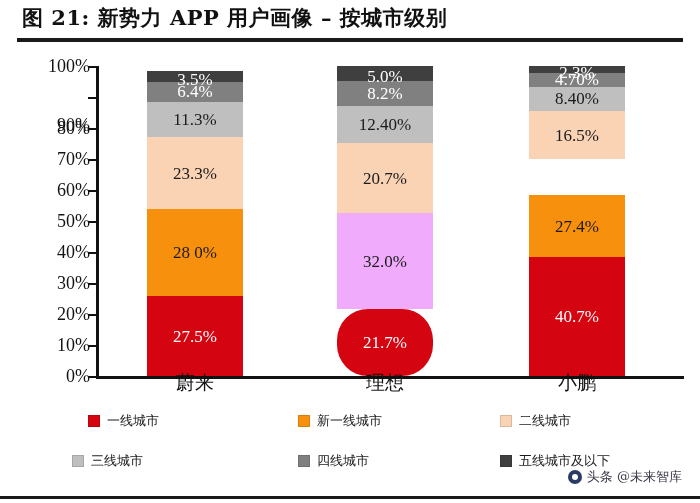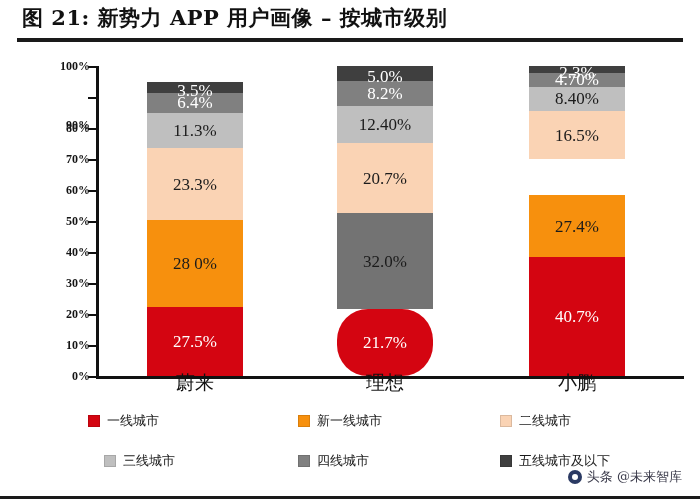--- a/index.html
+++ b/index.html
@@ -55,25 +55,24 @@
     left: 18px;
     top: 0;
     width: 72px;
     height: 325px;
   }
   .y-tick-label {
     position: absolute;
     right: 0;
     width: 72px;
     text-align: right;
-    font-size: 12px;
+    font-size: 18px;
     color: #141414;
     transform: translateY(-50%);
     font-family: "Liberation Serif", "DejaVu Serif", serif;
-    font-weight: bold;
   }
   #axis-line-v {
     position: absolute;
     left: 96px;
     top: 14px;
     width: 3px;
     height: 312px;
     background: #111111;
   }
   #axis-line-h {
@@ -231,21 +230,21 @@
       <div class="y-tick-label" style="top: 231px;">30%</div>
       <div class="y-tick-label" style="top: 262px;">20%</div>
       <div class="y-tick-label" style="top: 293px;">10%</div>
       <div class="y-tick-label" style="top: 324px;">0%</div>
     </div>
   <div id="axis-line-v"></div>
   <div id="axis-line-h"></div>
   <div id="plot">
       <div class="bar-group" style="left: 48px; width: 96px;">
         <div class="bar">
-          <div class="seg" style="height: 69px; background: rgb(212, 5, 17);">
+          <div class="seg" style="height: 80px; background: rgb(212, 5, 17);">
             <span class="seg-label light">27.5%</span>
           </div>
           <div class="seg" style="height: 86.8px; background: rgb(247, 144, 13);">
             <span class="seg-label dark">28 0%</span>
           </div>
           <div class="seg" style="height: 72.23px; background: rgb(250, 211, 180);">
             <span class="seg-label dark">23.3%</span>
           </div>
           <div class="seg" style="height: 35.03px; background: rgb(191, 191, 191);">
             <span class="seg-label dark">11.3%</span>
@@ -256,21 +255,21 @@
           <div class="seg" style="height: 10.85px; background: rgb(63, 63, 63);">
             <span class="seg-label light float" style="top: -0.575px;">3.5%</span>
           </div>
         </div>
       </div>
       <div class="bar-group" style="left: 238px; width: 96px;">
         <div class="bar">
           <div class="seg" style="height: 69px; background: rgb(212, 5, 17); border-radius: 31px;">
             <span class="seg-label light">21.7%</span>
           </div>
-          <div class="seg" style="height: 99.2px; background: #737373;">
+          <div class="seg" style="height: 99.2px; background: #f0abfc;">
             <span class="seg-label dark">32.0%</span>
           </div>
           <div class="seg" style="height: 73px; background: rgb(250, 211, 180);">
             <span class="seg-label dark">20.7%</span>
           </div>
           <div class="seg" style="height: 38.44px; background: rgb(191, 191, 191);">
             <span class="seg-label dark">12.40%</span>
           </div>
           <div class="seg" style="height: 25.42px; background: rgb(128, 128, 128);">
             <span class="seg-label light float" style="top: 3.71px;">8.2%</span>
@@ -325,21 +324,21 @@
       <span class="legend-text">一线城市</span>
     </div>
     <div class="legend-item" style="left: 298px; top: 8px;">
       <span class="legend-swatch" style="background: rgb(247, 144, 13);"></span>
       <span class="legend-text">新一线城市</span>
     </div>
     <div class="legend-item" style="left: 500px; top: 8px;">
       <span class="legend-swatch" style="background: rgb(250, 211, 180);"></span>
       <span class="legend-text">二线城市</span>
     </div>
-    <div class="legend-item" style="left: 104px; top: 48px;">
+    <div class="legend-item" style="left: 72px; top: 48px;">
       <span class="legend-swatch" style="background: rgb(191, 191, 191);"></span>
       <span class="legend-text">三线城市</span>
     </div>
     <div class="legend-item" style="left: 298px; top: 48px;">
       <span class="legend-swatch" style="background: rgb(128, 128, 128);"></span>
       <span class="legend-text">四线城市</span>
     </div>
     <div class="legend-item" style="left: 500px; top: 48px;">
       <span class="legend-swatch" style="background: rgb(63, 63, 63);"></span>
       <span class="legend-text">五线城市及以下</span>

